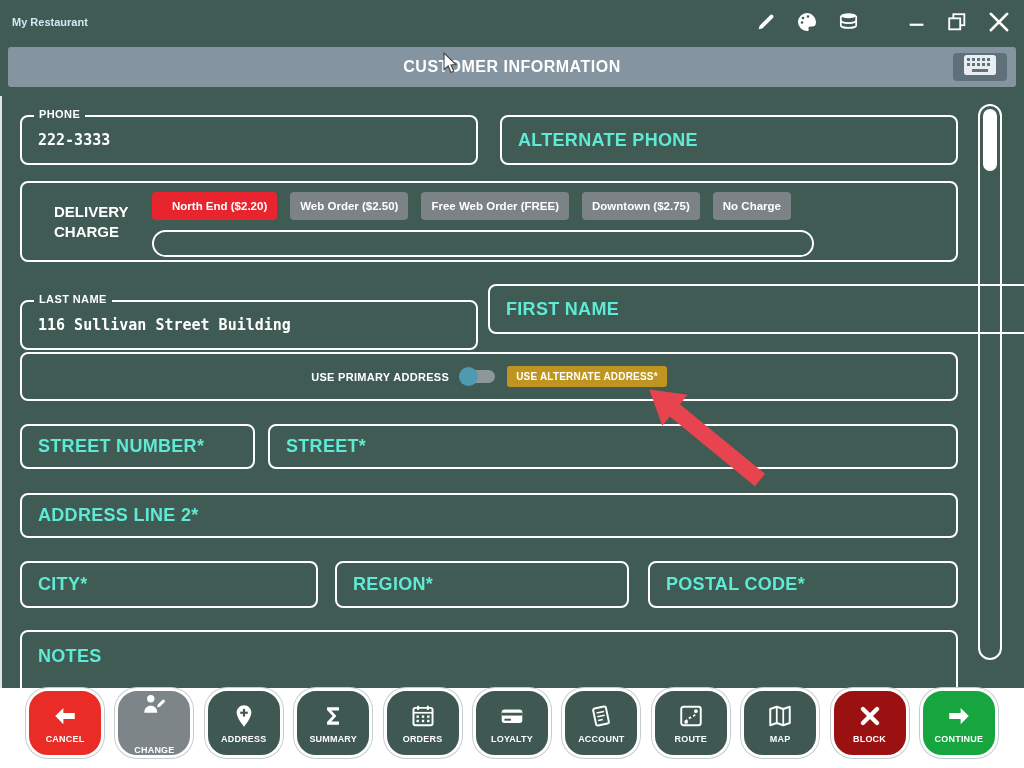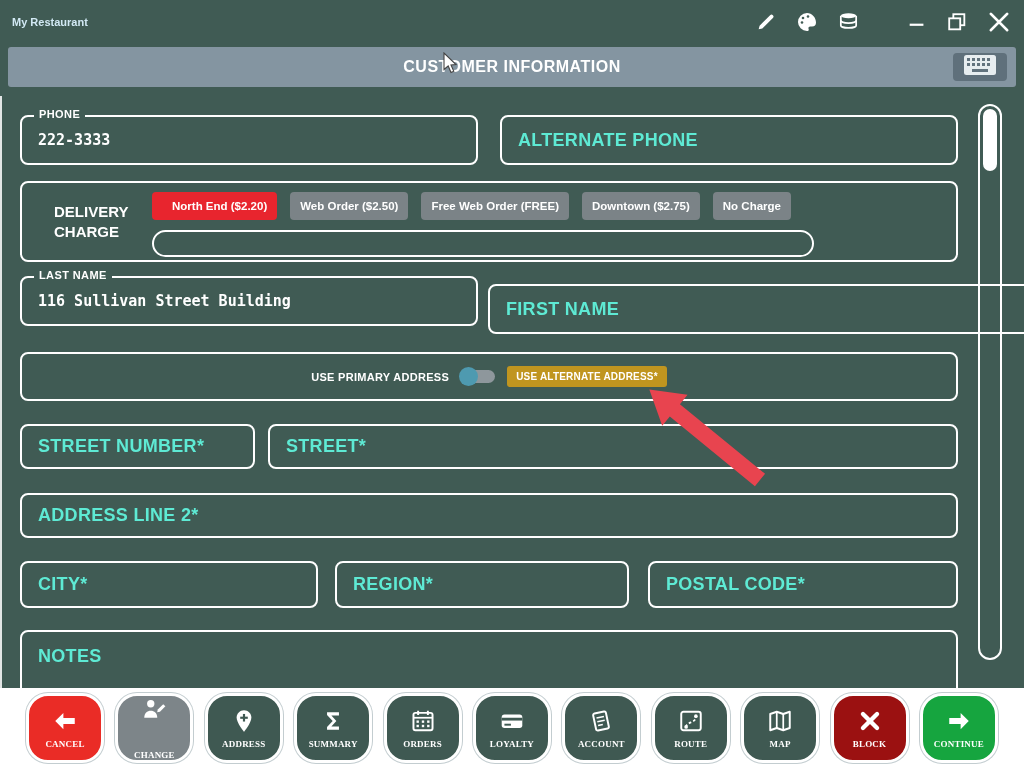--- a/index.html
+++ b/index.html
@@ -48,22 +48,22 @@
   .altbtn { padding:5px 9px; border-radius:3px; color:#fff; font-weight:700; font-size:10px;
             letter-spacing:.2px; cursor:pointer; }
 
   
   .scroll-track { position:absolute; left:978px; top:104px; width:24px; height:556px;
                   border:2px solid #fff; border-radius:12px; box-sizing:border-box; }
   .scroll-thumb { position:absolute; left:3px; top:3px; width:14px; height:62px; background:#fff; border-radius:7px; }
 
   
   .navbar { position:absolute; left:0; bottom:0; width:1024px; height:80px; background:#fff;
-            display:flex; align-items:center; justify-content:space-between; padding:0 26px;
-            box-sizing:border-box; z-index:5;font-family:Liberation Serif, serif; }
+            display:flex; justify-content:space-between; padding:0 26px;
+            box-sizing:border-box; z-index:5; }
   .navbtn { width:78px; height:70px; border-radius:22px; border:3px solid #fff;
             box-shadow:0 0 0 1px #c3cdd0; box-sizing:border-box; display:flex;
             flex-direction:column; align-items:center; justify-content:center; cursor:pointer; }
   .navlbl { color:#fff; font-weight:700; font-size:9px; letter-spacing:.2px; margin-top:1px; }
 
   .arrow-anno { position:absolute; left:630px; top:382px; z-index:4; }
   .cursor { position:absolute; left:443px; top:52px; z-index:9; }
   .left-edge { position:absolute; left:0; top:96px; width:2px; height:592px; background:#fff; opacity:.85; }
 </style>
 </head>
@@ -152,21 +152,21 @@
     <div class="chips">
       <div class="chip" style="background-color: rgb(232, 37, 46); padding-left: 20px;">North End ($2.20)</div>
       <div class="chip" style="background-color: rgb(123, 131, 135);">Web Order ($2.50)</div>
       <div class="chip" style="background-color: rgb(123, 131, 135);">Free Web Order (FREE)</div>
       <div class="chip" style="background-color: rgb(123, 131, 135);">Downtown ($2.75)</div>
       <div class="chip" style="background-color: rgb(123, 131, 135);">No Charge</div>
     </div>
     <div class="dc-input"></div>
   </div>
 
-  <div class="field" style="left:20px;top:276px;width:458px;height:50px">
+  <div class="field" style="left:20px;top:300px;width:458px;height:50px">
     <span class="legend">LAST NAME</span>
     <span class="fieldvalue mono">116 Sullivan Street Building</span>
   </div>
   <div class="field center" style="left:488px;top:284px;width:555px;height:50px">
     <span class="flabel">FIRST NAME</span>
   </div>
 
   <div class="field togglerow" style="left:20px;top:352px;width:938px;height:49px">
     <span class="toglabel">USE PRIMARY ADDRESS</span>
     <div class="toggle">

